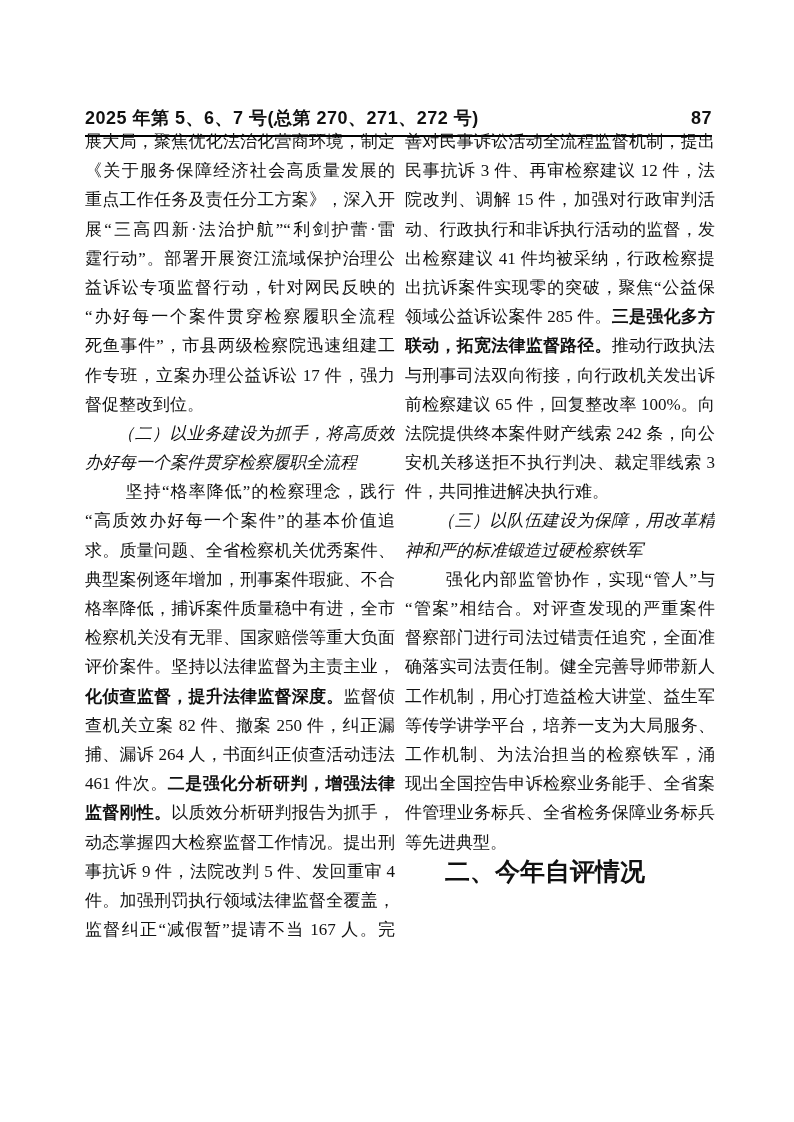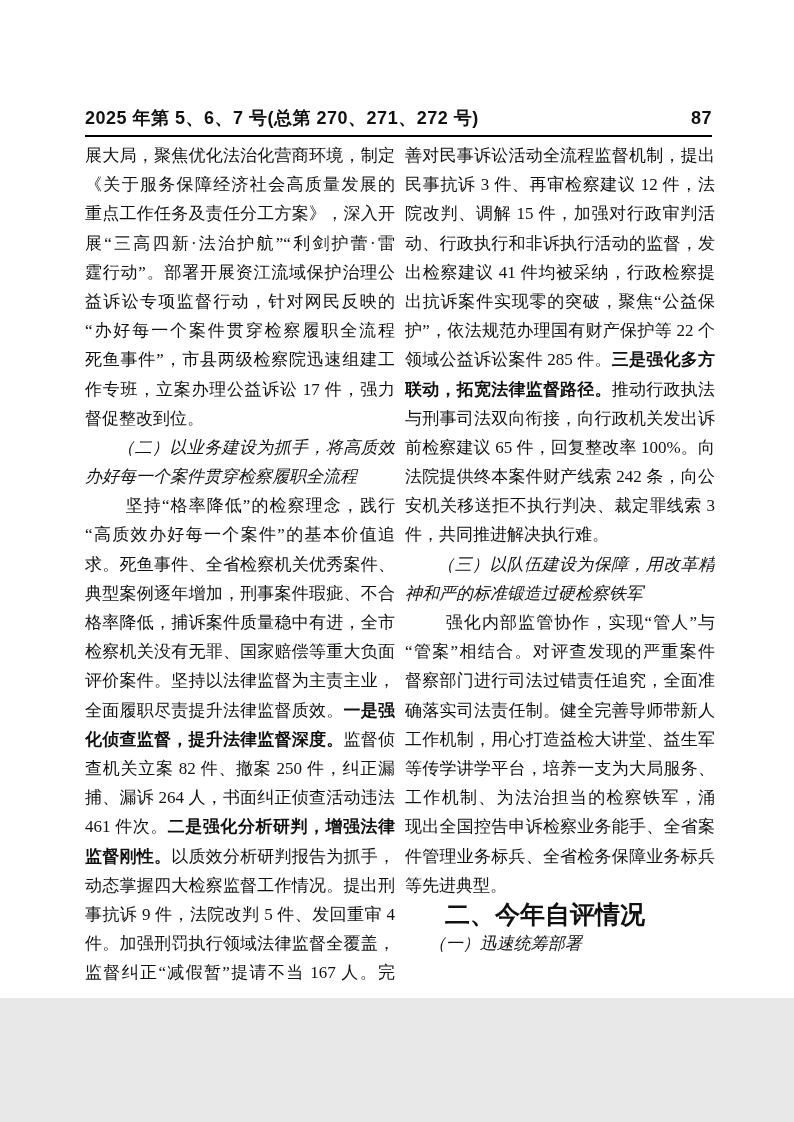--- a/index.html
+++ b/index.html
@@ -3,21 +3,21 @@
 <meta charset="utf-8">
 <style>
   html, body {
     margin: 0;
     padding: 0;
     background: #e8e8e8;
   }
   .page {
     position: relative;
     width: 794px;
-    height: 998px;
+    height: 1122px;
     background: #ffffff;
     margin: 0 auto;
     overflow: hidden;
     font-family: "Liberation Serif", "DejaVu Serif", serif;
     color: #111111;
   }
   .header {
     position: absolute;
     left: 85px;
     top: 106px;
@@ -29,21 +29,21 @@
     font-weight: 700;
     font-size: 18px;
     line-height: 24px;
     padding-bottom: 5px;
     border-bottom: 2px solid #000000;
     letter-spacing: 0.5px;
   }
   .columns {
     position: absolute;
     left: 85px;
-    top: 141px;
+    top: 127px;
     width: 630px;
     display: flex;
     gap: 10px;
   }
   .col {
     width: 310px;
   }
   .line {
     height: 29.2px;
     line-height: 29.2px;
@@ -92,60 +92,57 @@
         <div class="line aj"><span>霆行动”。部署开展资江流域保护治理公</span></div>
         <div class="line aj"><span>益诉讼专项监督行动，针对网民反映的</span></div>
         <div class="line aj"><span>“办好每一个案件贯穿检察履职全流程</span></div>
         <div class="line aj"><span>死鱼事件”，市县两级检察院迅速组建工</span></div>
         <div class="line aj"><span>作专班，立案办理公益诉讼 17 件，强力</span></div>
         <div class="line al"><span>督促整改到位。</span></div>
         <div class="line aj kai" style="padding-left: 1.9em;"><span>（二）以业务建设为抓手，将高质效</span></div>
         <div class="line al kai"><span>办好每一个案件贯穿检察履职全流程</span></div>
         <div class="line aj" style="padding-left: 2.4em;"><span>坚持“格率降低”的检察理念，践行</span></div>
         <div class="line aj"><span>“高质效办好每一个案件”的基本价值追</span></div>
-        <div class="line aj"><span>求。死鱼事件、全省检察机关优秀案件、</span></div>
+        <div class="line aj"><span>求。质量问题、全省检察机关优秀案件、</span></div>
         <div class="line aj"><span>典型案例逐年增加，刑事案件瑕疵、不合</span></div>
         <div class="line aj"><span>格率降低，捕诉案件质量稳中有进，全市</span></div>
         <div class="line aj"><span>检察机关没有无罪、国家赔偿等重大负面</span></div>
         <div class="line aj"><span>评价案件。坚持以法律监督为主责主业，</span></div>
-        <div class="line aj"><span>全面履职尽责提升法律监督质效。</span><span class="b">一是强</span></div>
         <div class="line aj"><span class="b">化侦查监督，提升法律监督深度。</span><span>监督侦</span></div>
         <div class="line aj"><span>查机关立案 82 件、撤案 250 件，纠正漏</span></div>
         <div class="line aj"><span>捕、漏诉 264 人，书面纠正侦查活动违法</span></div>
         <div class="line aj"><span>461 件次。</span><span class="b">二是强化分析研判，增强法律</span></div>
         <div class="line aj"><span class="b">监督刚性。</span><span>以质效分析研判报告为抓手，</span></div>
         <div class="line aj"><span>动态掌握四大检察监督工作情况。提出刑</span></div>
         <div class="line aj"><span>事抗诉 9 件，法院改判 5 件、发回重审 4</span></div>
         <div class="line aj"><span>件。加强刑罚执行领域法律监督全覆盖，</span></div>
         <div class="line aj"><span>监督纠正“减假暂”提请不当 167 人。完</span></div>
       </div>
     <div class="col" id="col-right">
         <div class="line aj"><span>善对民事诉讼活动全流程监督机制，提出</span></div>
         <div class="line aj"><span>民事抗诉 3 件、再审检察建议 12 件，法</span></div>
         <div class="line aj"><span>院改判、调解 15 件，加强对行政审判活</span></div>
         <div class="line aj"><span>动、行政执行和非诉执行活动的监督，发</span></div>
         <div class="line aj"><span>出检察建议 41 件均被采纳，行政检察提</span></div>
         <div class="line aj"><span>出抗诉案件实现零的突破，聚焦“公益保</span></div>
-        <div class="line aj"><span>护”，依法规范办理国有财产保护等 22 个</span></div>
         <div class="line aj"><span>领域公益诉讼案件 285 件。</span><span class="b">三是强化多方</span></div>
         <div class="line aj"><span class="b">联动，拓宽法律监督路径。</span><span>推动行政执法</span></div>
         <div class="line aj"><span>与刑事司法双向衔接，向行政机关发出诉</span></div>
         <div class="line aj"><span>前检察建议 65 件，回复整改率 100%。向</span></div>
         <div class="line aj"><span>法院提供终本案件财产线索 242 条，向公</span></div>
         <div class="line aj"><span>安机关移送拒不执行判决、裁定罪线索 3</span></div>
         <div class="line al"><span>件，共同推进解决执行难。</span></div>
         <div class="line aj kai" style="padding-left: 1.9em;"><span>（三）以队伍建设为保障，用改革精</span></div>
         <div class="line al kai"><span>神和严的标准锻造过硬检察铁军</span></div>
         <div class="line aj" style="padding-left: 2.4em;"><span>强化内部监管协作，实现“管人”与</span></div>
         <div class="line aj"><span>“管案”相结合。对评查发现的严重案件</span></div>
         <div class="line aj"><span>督察部门进行司法过错责任追究，全面准</span></div>
         <div class="line aj"><span>确落实司法责任制。健全完善导师带新人</span></div>
         <div class="line aj"><span>工作机制，用心打造益检大讲堂、益生军</span></div>
         <div class="line aj"><span>等传学讲学平台，培养一支为大局服务、</span></div>
         <div class="line aj"><span>工作机制、为法治担当的检察铁军，涌</span></div>
         <div class="line aj"><span>现出全国控告申诉检察业务能手、全省案</span></div>
         <div class="line aj"><span>件管理业务标兵、全省检务保障业务标兵</span></div>
         <div class="line al"><span>等先进典型。</span></div>
         <div class="line al hei" style="padding-left: 1.6em;"><span>二、今年自评情况</span></div>
-        <div class="line al kai" style="padding-left: 1.4em;"><span>（一）迅速统筹部署</span></div>
       </div>
   </div>
 </div>
 
 </body></html>

